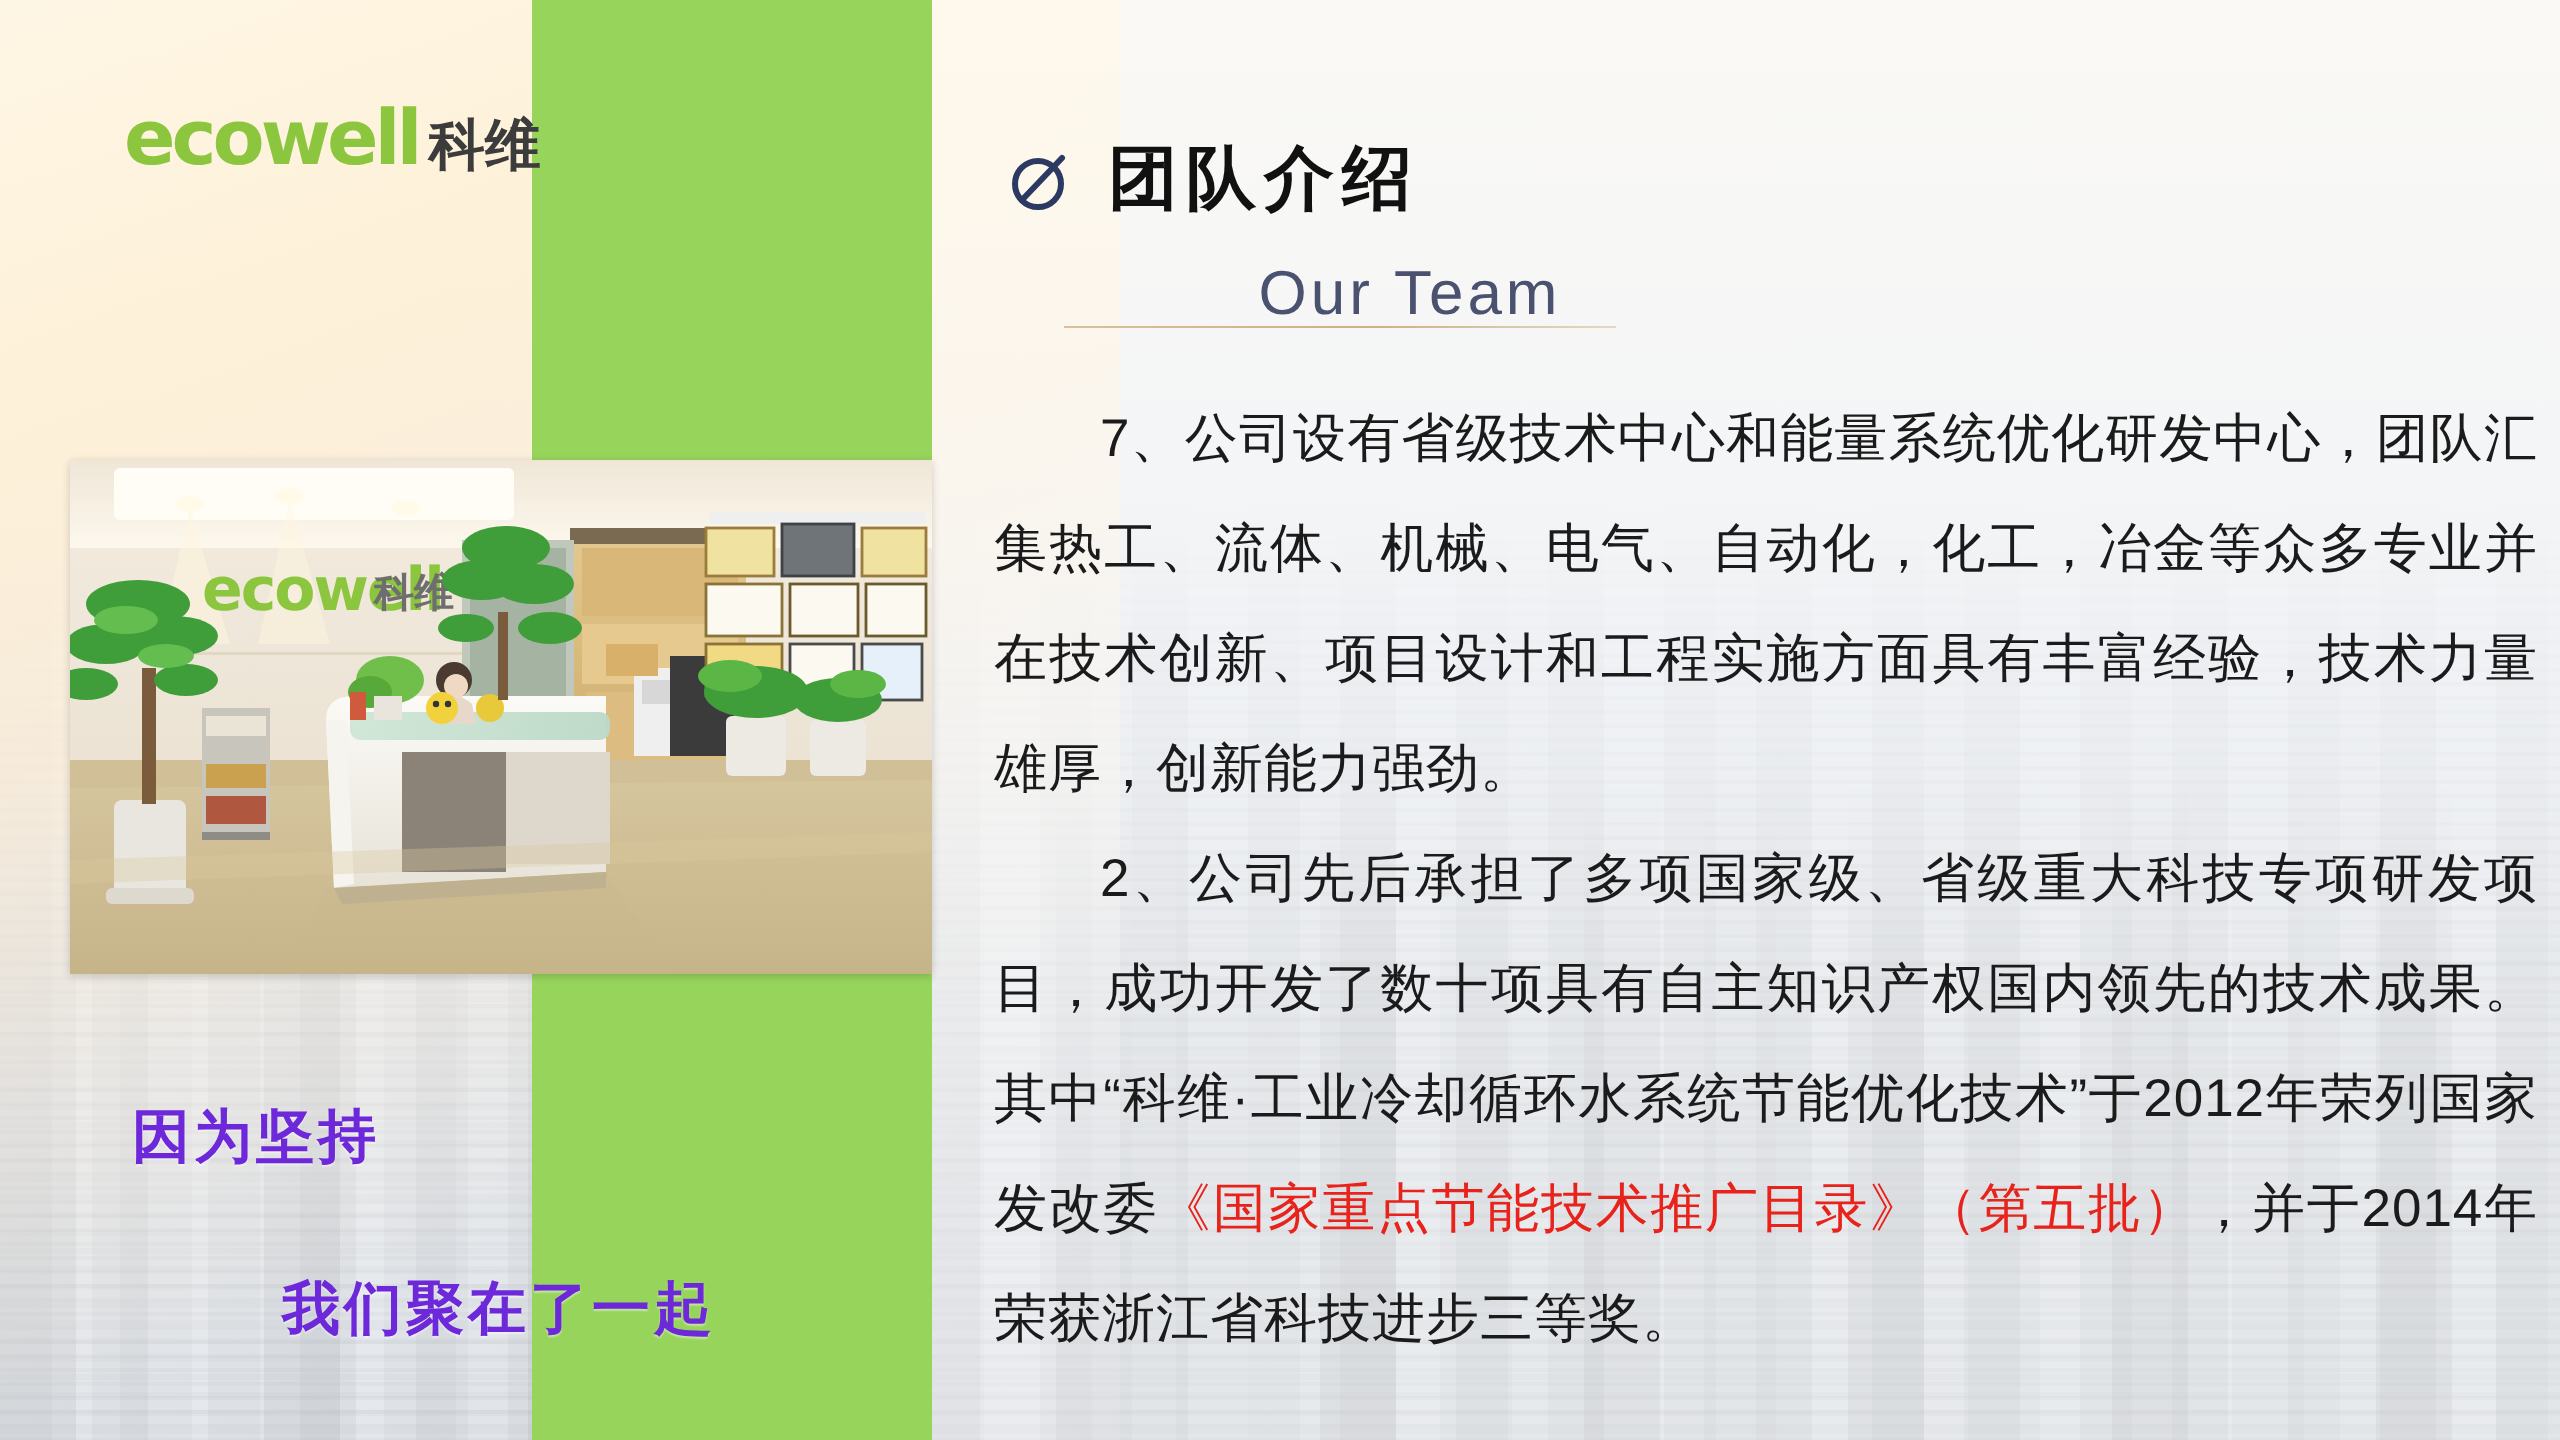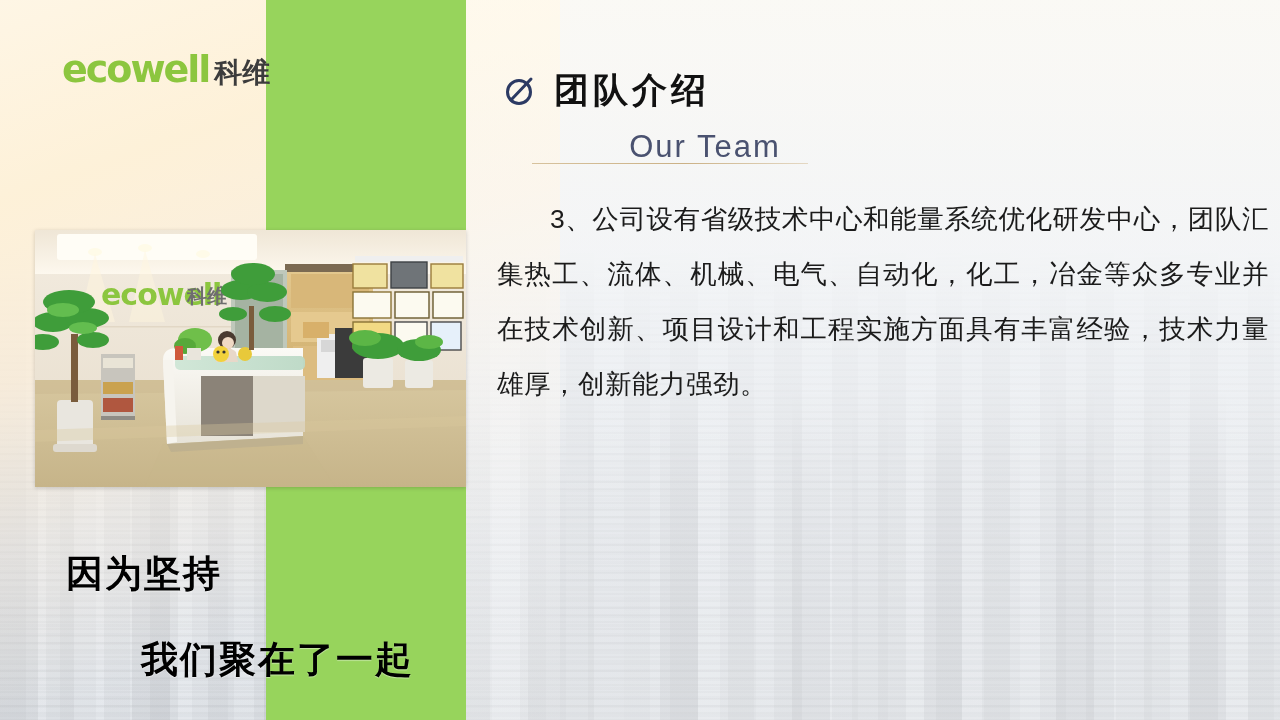--- a/index.html
+++ b/index.html
@@ -123,23 +123,23 @@
     width: 431px; height: 257px;
     overflow: hidden;
     background: #cbb27f;
     box-shadow: 0 1px 4px rgba(0,0,0,.18);
   }
   .photo svg { display: block; width: 100%; height: 100%; }
 
   
   .slogan {
     position: absolute;
-    color: #000000;
+    color: #6d28d9;
     font-weight: 700;
-    font-size: 37px;
+    font-size: 29px;
     letter-spacing: 2px;
     text-shadow: 0 1px 1px rgba(255,255,255,.45);
     white-space: nowrap;
   }
   .slogan-1 { left: 66px;  top: 549px; }
   .slogan-2 { left: 141px; top: 611px; margin-top: 24px; }
 
   
   .content {
     position: absolute;
@@ -357,18 +357,19 @@
         <circle cx="15" cy="19" r="11.5" fill="none" stroke="#2c3a63" stroke-width="3"></circle>
         <line x1="7" y1="27" x2="27" y2="6" stroke="#2c3a63" stroke-width="3" stroke-linecap="round"></line>
       </svg>
       <div class="title-text">团队介绍</div>
     </div>
 
     <div class="subtitle">Our  Team</div>
     <div class="title-rule"></div>
 
     <div class="body-text">
-      <p class="para">3、公司设有省级技术中心和能量系统优化研发中心，团队汇集热工、流体、机械、电气、自动化，化工，冶金等众多专业并在技术创新、项目设计和工程实施方面具有丰富经验，技术力量雄厚，创新能力强劲。</p>
+      <p class="para">7、公司设有省级技术中心和能量系统优化研发中心，团队汇集热工、流体、机械、电气、自动化，化工，冶金等众多专业并在技术创新、项目设计和工程实施方面具有丰富经验，技术力量雄厚，创新能力强劲。</p>
+      <p class="para"><span>2、公司先后承担了多项国家级、省级重大科技专项研发项目，成功开发了数十项具有自主知识产权国内领先的技术成果。其中“科维·工业冷却循环水系统节能优化技术”于2012年荣列国家发改委</span><span class="hl-red">《国家重点节能技术推广目录》（第五批）</span><span>，并于2014年荣获浙江省科技进步三等奖。</span></p>
     </div>
 
   </div>
 
 </div>
 
 </body></html>

